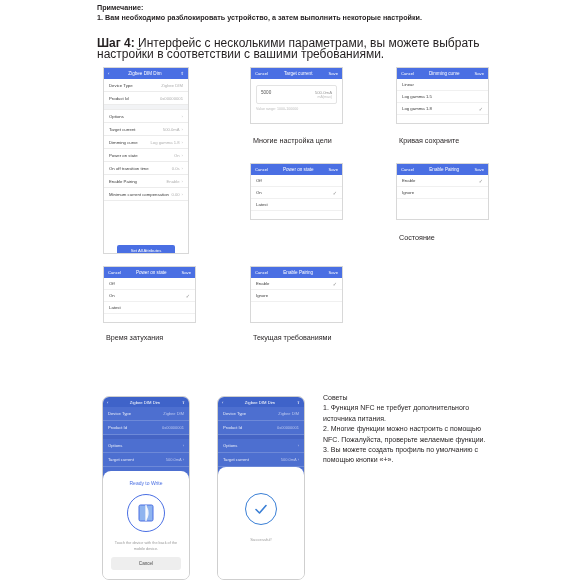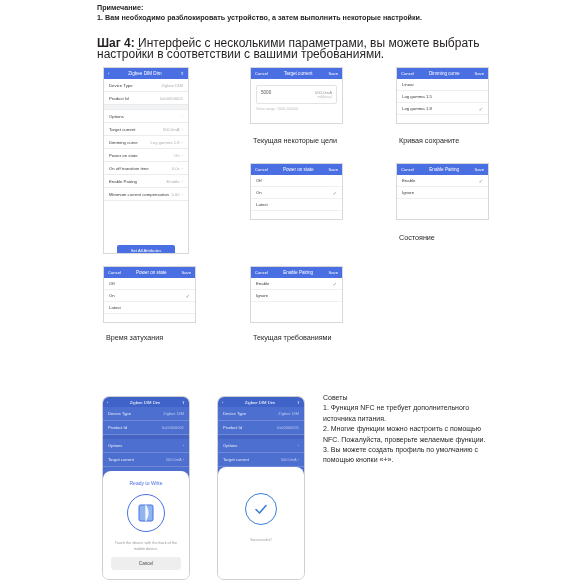--- a/index.html
+++ b/index.html
@@ -283,21 +283,21 @@
           <span class="lbl">Enable</span>
           <span class="tick">✓</span>
         </div>
         <div class="opt">
           <span class="lbl">Ignore</span>
           <span class="tick"></span>
         </div>
       </div>
   </div>
 
-  <div class="cap" style="left:253px;top:136px;width:120px;">Текущая некоторые цели</div>
+  <div class="cap" style="left:253px;top:136px;width:120px;">Многие настройка цели</div>
   <div class="cap" style="left:399px;top:136px;width:120px;">Кривая сохраните</div>
   <div class="cap" style="left:399px;top:233px;width:120px;">Состояние</div>
   <div class="cap" style="left:106px;top:333px;width:120px;">Время затухания</div>
   <div class="cap" style="left:253px;top:333px;width:120px;">Текущая требованиями</div>
 
 
   <div class="phone" id="phone-nfc">
     <div class="ph-bar">
       <span class="s">‹</span>
       <span class="t">Zigbee DIM Dim</span>

